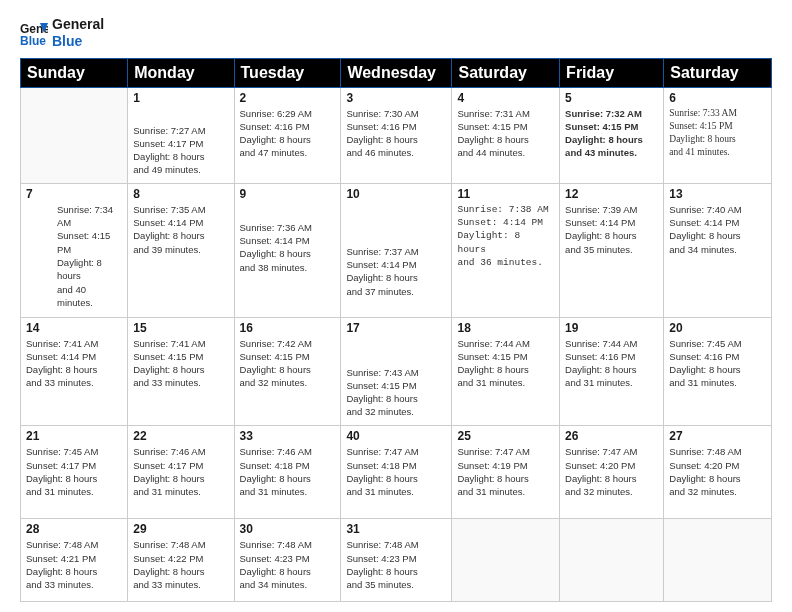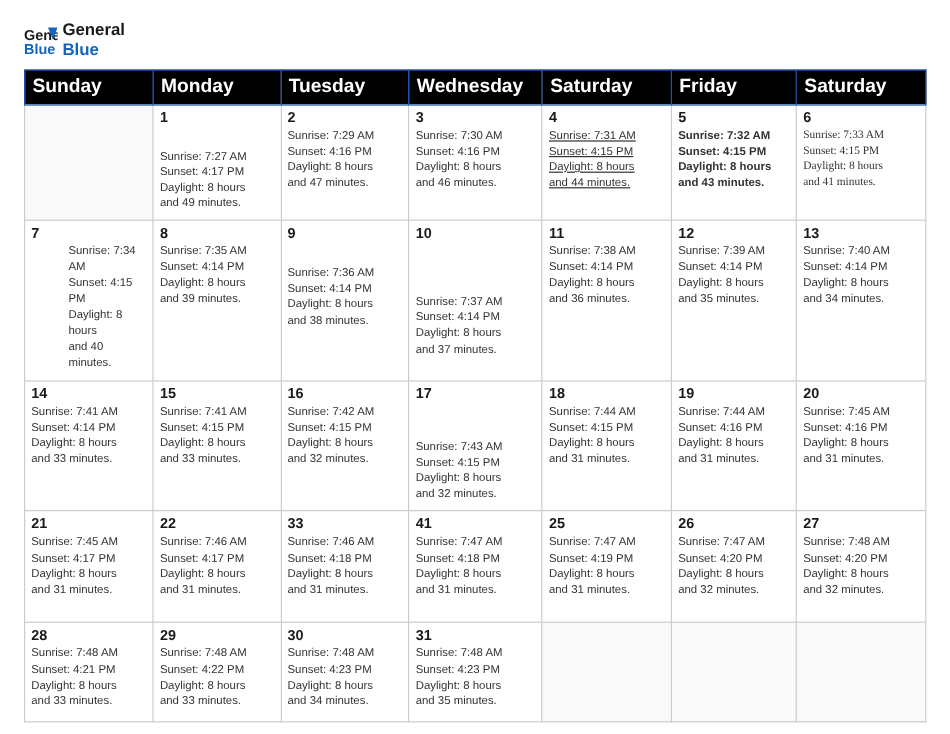--- a/index.html
+++ b/index.html
@@ -126,35 +126,35 @@
           <td class="empty"></td>
           <td>
             <span class="day-number">1</span>
             <div class="cell-info" style="white-space: pre-line; margin-top: 19px;">Sunrise: 7:27 AM
 Sunset: 4:17 PM
 Daylight: 8 hours
 and 49 minutes.</div>
           </td>
           <td>
             <span class="day-number">2</span>
-            <div class="cell-info" style="white-space: pre-line;">Sunrise: 7:29 AM
+            <div class="cell-info" style="white-space: pre-line;">Sunrise: 6:29 AM
 Sunset: 4:16 PM
 Daylight: 8 hours
 and 47 minutes.</div>
           </td>
           <td>
             <span class="day-number">3</span>
             <div class="cell-info" style="white-space: pre-line;">Sunrise: 7:30 AM
 Sunset: 4:16 PM
 Daylight: 8 hours
 and 46 minutes.</div>
           </td>
           <td>
             <span class="day-number">4</span>
-            <div class="cell-info" style="white-space: pre-line; text-decoration: underline;">Sunrise: 7:31 AM
+            <div class="cell-info" style="white-space: pre-line;">Sunrise: 7:31 AM
 Sunset: 4:15 PM
 Daylight: 8 hours
 and 44 minutes.</div>
           </td>
           <td>
             <span class="day-number">5</span>
             <div class="cell-info" style="white-space: pre-line; font-weight: bold;">Sunrise: 7:32 AM
 Sunset: 4:15 PM
 Daylight: 8 hours
 and 43 minutes.</div>
@@ -191,21 +191,21 @@
           </td>
           <td>
             <span class="day-number">10</span>
             <div class="cell-info" style="white-space: pre-line; margin-top: 44px;">Sunrise: 7:37 AM
 Sunset: 4:14 PM
 Daylight: 8 hours
 and 37 minutes.</div>
           </td>
           <td>
             <span class="day-number">11</span>
-            <div class="cell-info" style="white-space: pre-line;">Sunrise: 7:38 AM
+            <div class="cell-info" style="white-space: pre-line; font-family: Liberation Mono, monospace;">Sunrise: 7:38 AM
 Sunset: 4:14 PM
 Daylight: 8 hours
 and 36 minutes.</div>
           </td>
           <td>
             <span class="day-number">12</span>
             <div class="cell-info" style="white-space: pre-line;">Sunrise: 7:39 AM
 Sunset: 4:14 PM
 Daylight: 8 hours
 and 35 minutes.</div>
@@ -285,21 +285,21 @@
 and 31 minutes.</div>
           </td>
           <td>
             <span class="day-number">33</span>
             <div class="cell-info" style="white-space: pre-line;">Sunrise: 7:46 AM
 Sunset: 4:18 PM
 Daylight: 8 hours
 and 31 minutes.</div>
           </td>
           <td>
-            <span class="day-number">41</span>
+            <span class="day-number">40</span>
             <div class="cell-info" style="white-space: pre-line;">Sunrise: 7:47 AM
 Sunset: 4:18 PM
 Daylight: 8 hours
 and 31 minutes.</div>
           </td>
           <td>
             <span class="day-number">25</span>
             <div class="cell-info" style="white-space: pre-line;">Sunrise: 7:47 AM
 Sunset: 4:19 PM
 Daylight: 8 hours

